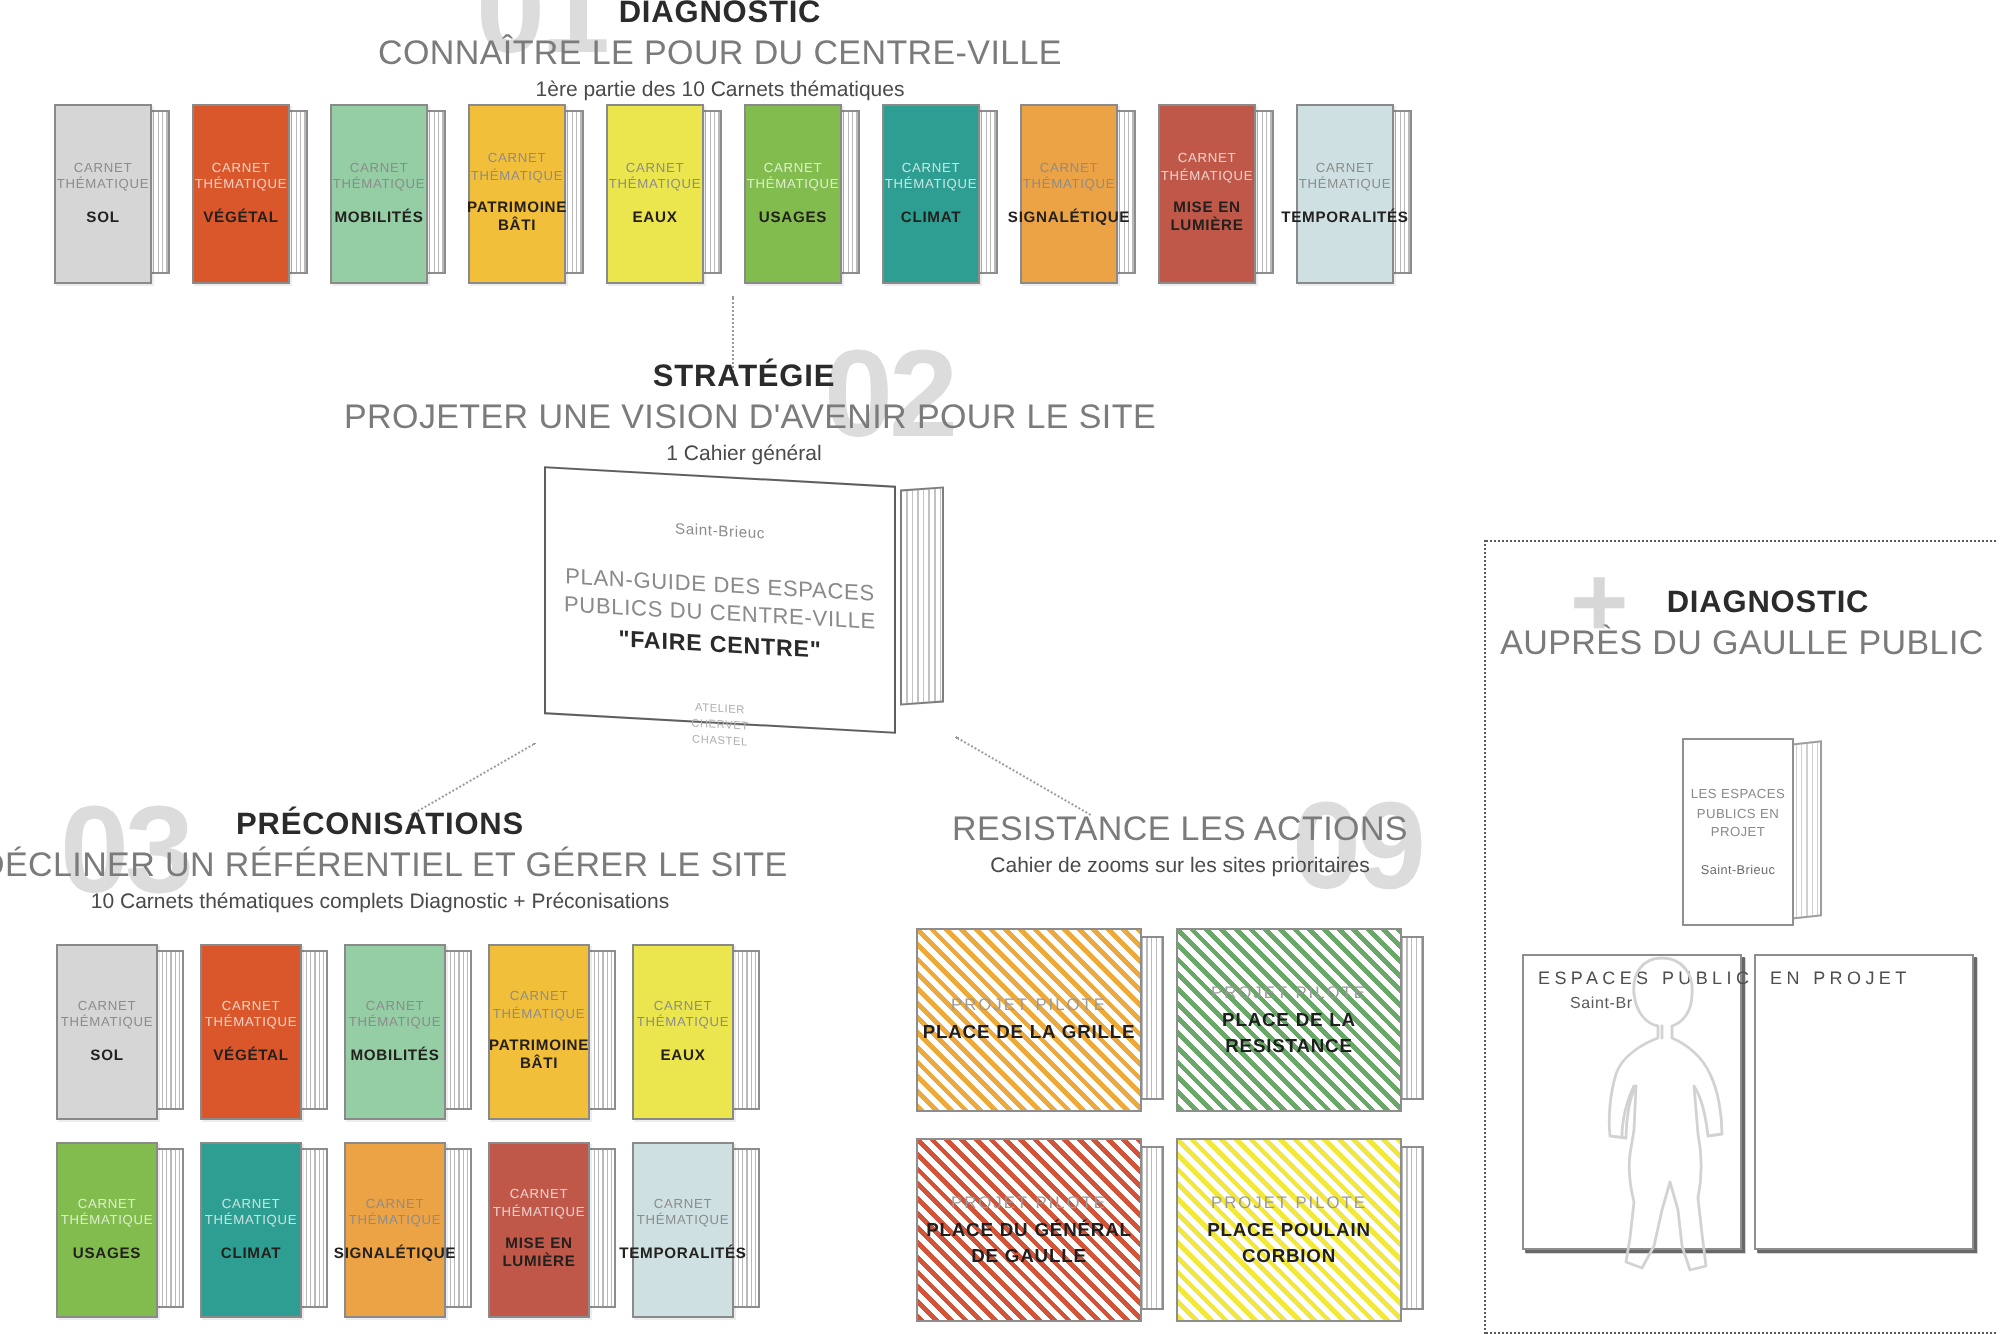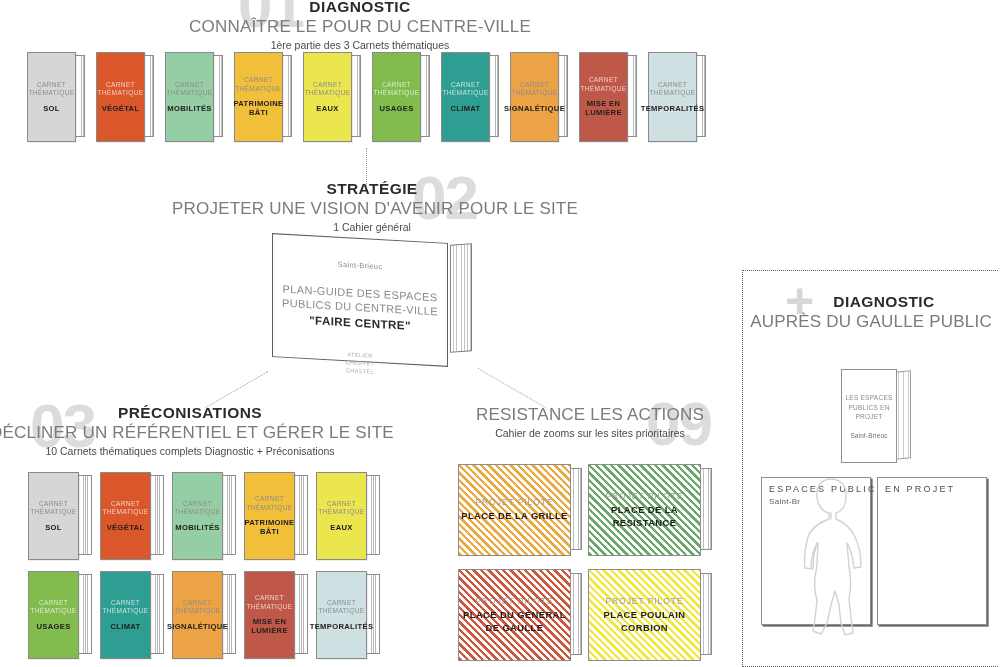--- a/index.html
+++ b/index.html
@@ -133,36 +133,36 @@
       #ffffff 0px, #ffffff 2px, #cfcfcf 2px, #cfcfcf 2.6px);
     transform: skewY(-6deg);
   }
   .vm-t { font-size: 6.6px; color: #8b8b8b; line-height: 1.45; text-align: center; letter-spacing: .2px;}
   .vm-c { font-size: 6.4px; color: #6e6e6e; margin-top: 10px; letter-spacing: .2px;}
 
   .a0 { position: absolute; border: 1px solid #8e8e8e; background: #fff;
         box-shadow: 2px 2px 0 #2f2f2f33, 1.5px 1.5px 0 #777; }
   .a0 .a0t { position: absolute; left: 7px; top: 6px; font-size: 9px;
              letter-spacing: 2.2px; color: #4e4e4e; white-space: nowrap; }
-  .a0 .a0s { position: absolute; left: 7px; top: 19px; font-size: 8px;
+  .a0 .a0s { position: absolute; left: 23px; top: 19px; font-size: 8px;
              color: #5a5a5a; letter-spacing: .3px; }
 
   .connector { position: absolute; border-top: 1.5px dotted #9a9a9a; transform-origin: 0 0; }
   .vline { position: absolute; border-left: 1.5px dotted #9a9a9a; }
 </style>
 </head>
 <body>
 
 <div class="stage">
 
   <div class="hdr" style="left:160px; top:-2px; width:400px;">
     <div class="wm" style="left:78px; top:-18px;">01</div>
     <div class="t1">DIAGNOSTIC</div>
     <div class="t2">CONNAÎTRE LE POUR DU CENTRE-VILLE</div>
-    <div class="t3">1ère partie des 3 Carnets thématiques</div>
+    <div class="t3">1ère partie des 10 Carnets thématiques</div>
   </div>
 
   <div id="row-diagnostic">
       <div class="book" style="left: 27px; top: 52px; width: 58px; height: 90px;">
         <div class="pages"></div>
         <div class="cover" style="background: rgb(214, 214, 214);">
           <div class="kicker dark">CARNET<br>THÉMATIQUE</div>
           <div class="ttl">SOL</div>
         </div>
       </div>

